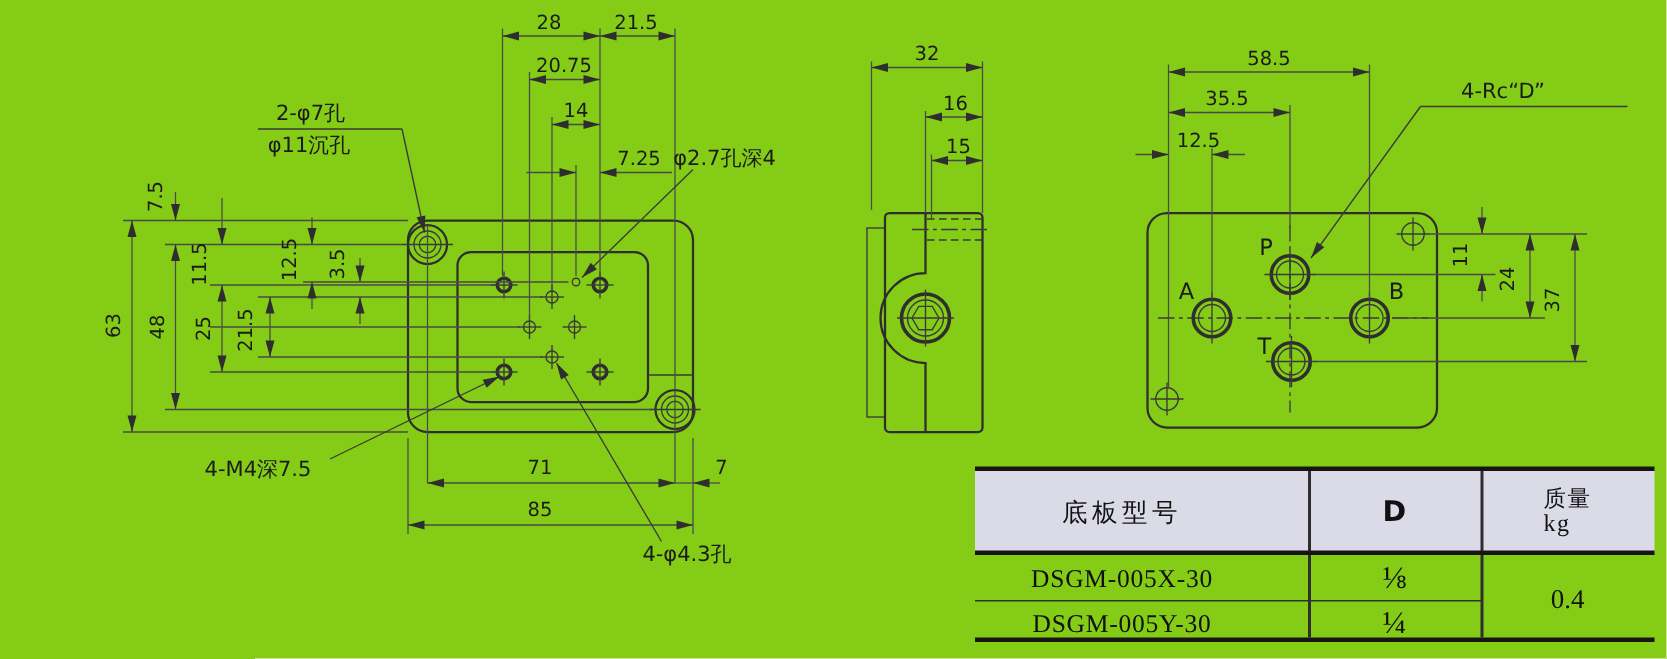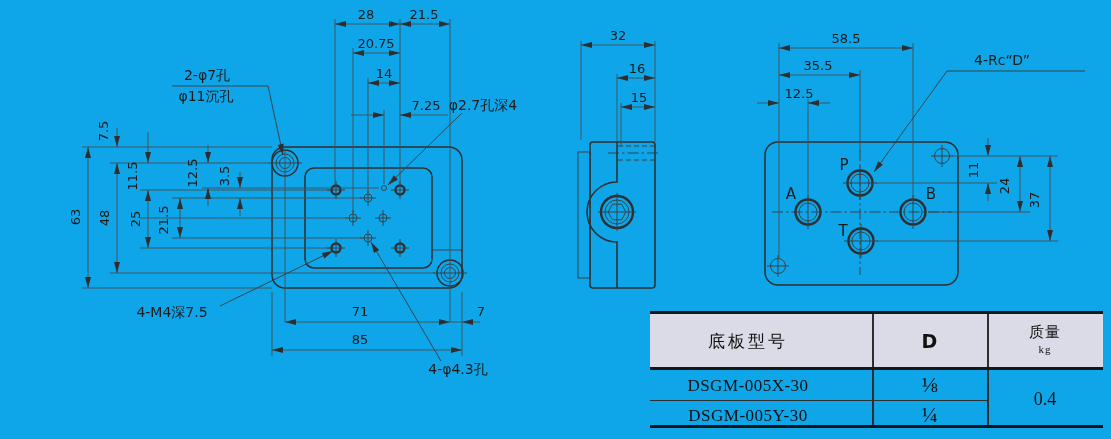--- a/index.html
+++ b/index.html
@@ -1,16 +1,16 @@
 <!DOCTYPE html>
 <html><head>
 <meta charset="utf-8">
 <style>
   html,body{margin:0;padding:0;background:#ffffff;}
-  #stage{position:relative;width:1111px;height:439px;background:#0ea5e9;overflow:hidden;
+  #stage{position:relative;width:1111px;height:439px;background:#84cc16;overflow:hidden;
          font-family:"DejaVu Sans",sans-serif;}
   svg{position:absolute;left:0;top:0;}
   .thin{stroke:#3a3a3a;stroke-width:0.9;fill:none;}
   .med{stroke:#2e2e2e;stroke-width:1.5;fill:none;}
   .bold{stroke:#2e2e2e;stroke-width:2.4;fill:none;}
   .ext{stroke:#4a4a4a;stroke-width:0.85;fill:none;}
   .dash{stroke:#3a3a3a;stroke-width:0.9;fill:none;stroke-dasharray:5 3;}
   .dashdot{stroke:#3a3a3a;stroke-width:0.9;fill:none;stroke-dasharray:11 3 2.5 3;}
   text.dim{font-size:13px;fill:#1b1b1b;text-anchor:middle;}
   text.lbl{font-size:14px;fill:#1b1b1b;text-anchor:middle;}
@@ -22,21 +22,21 @@
   .hdr-sep{position:absolute;left:0;top:53px;width:100%;height:2.5px;background:#151515;}
   .vline{position:absolute;top:0;width:1.5px;height:100%;background:#2e2e2e;}
   .row-sep{position:absolute;left:0;top:86px;width:338px;height:1.4px;background:#2e2e2e;}
   .cell{position:absolute;display:flex;align-items:center;justify-content:center;
         color:#111;}
   .c-model{left:0;width:196px;}
   .c-d{left:222px;width:115px;}
   .c-mass{left:337px;width:116px;}
   .hdr-cn{font-size:17px;letter-spacing:3px;}
   .hdr-d{font-size:19px;font-weight:bold;}
-  .hdr-mass{font-size:15px;line-height:17px;text-align:center;letter-spacing:1px;}
+  .hdr-mass{font-size:15px;line-height:17px;letter-spacing:1px;}
   .model-txt{font-family:"Liberation Serif","DejaVu Serif",serif;font-size:17px;letter-spacing:0.5px;}
   .frac{font-family:"Liberation Serif","DejaVu Serif",serif;font-size:21px;}
   .mass-txt{font-family:"Liberation Serif","DejaVu Serif",serif;font-size:18px;}
 </style>
 </head>
 <body>
 
 <div id="stage">
 <svg width="1111" height="439" viewBox="0 0 1111 439">
   <defs>
@@ -289,21 +289,21 @@
   <div class="vline" style="left:222px;"></div>
   <div class="vline" style="left:337px;"></div>
   <div class="hdr-sep"></div>
   <div class="row-sep"></div>
 
   <div class="cell c-model hdr-cn" style="top:0;height:54px;">底板型号</div>
   <div class="cell c-d hdr-d" style="top:0;height:54px;">D</div>
   <div class="cell c-mass" style="top:0;height:54px;">
     <div class="hdr-mass">
       <div>质量</div>
-      <div class="mass-txt" style="font-size:11px;">kg</div>
+      <div class="mass-txt" style="font-size:16px;">kg</div>
     </div>
   </div>
 
   <div class="cell c-model model-txt" style="top:56px;height:31px;">DSGM-005X-30</div>
   <div class="cell c-d frac" style="top:56px;height:31px;">⅛</div>
   <div class="cell c-model model-txt" style="top:88px;height:27px;">DSGM-005Y-30</div>
   <div class="cell c-d frac" style="top:88px;height:27px;">¼</div>
   <div class="cell c-mass mass-txt" style="top:56px;height:59px;">0.4</div>
 </div>
 </div>

